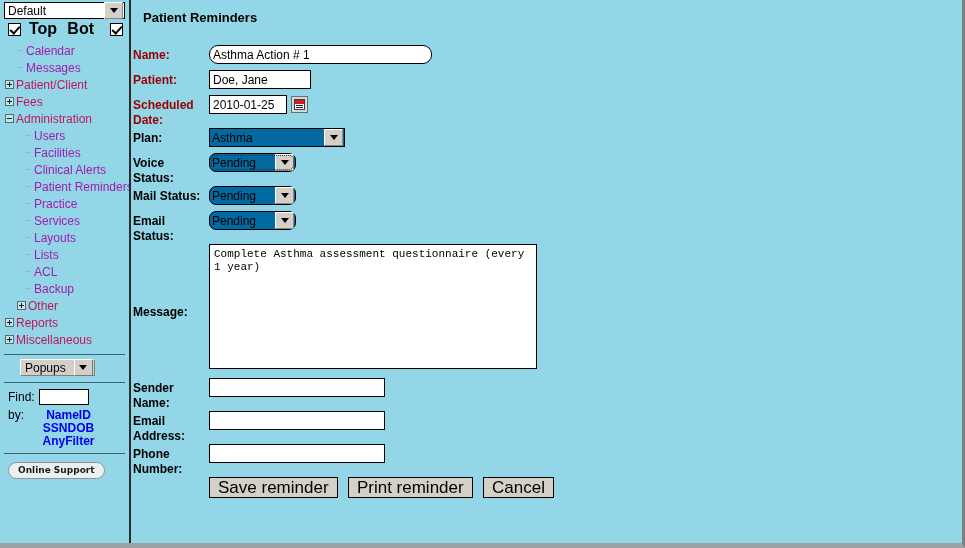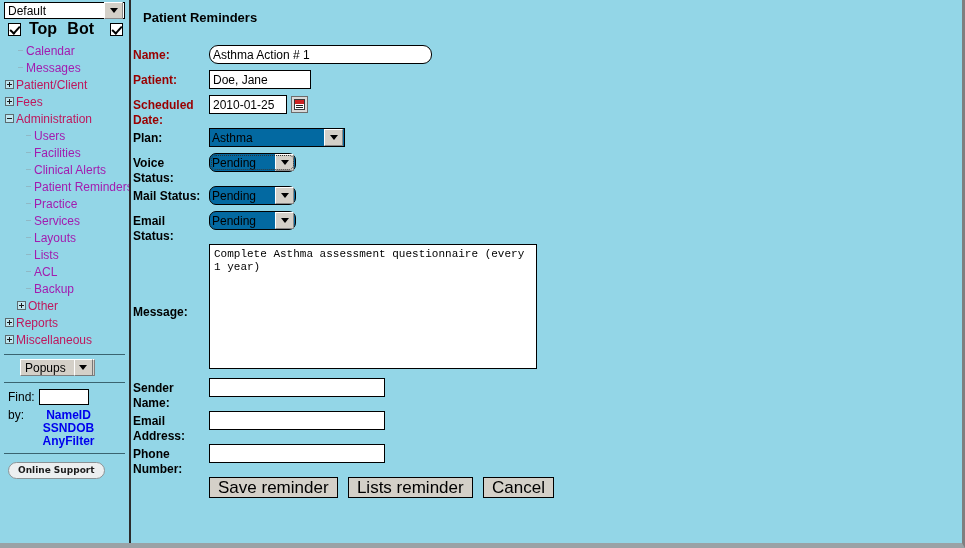--- a/index.html
+++ b/index.html
@@ -621,20 +621,20 @@
         <td class="lbl">Phone Number:</td>
         <td class="fld">
           <input class="tin w-sender" type="text" value="" style="">
         </td>
       </tr>
 
       <tr>
         <td class="lbl"></td>
         <td class="fld btn-row">
           <button class="btn" type="button">Save reminder</button>
-          <button class="btn" type="button">Lists reminder</button>
+          <button class="btn" type="button">Print reminder</button>
           <button class="btn" type="button">Cancel</button>
         </td>
       </tr>
     </tbody>
       </table>
   </div>
 </div>
 
 </body></html>

